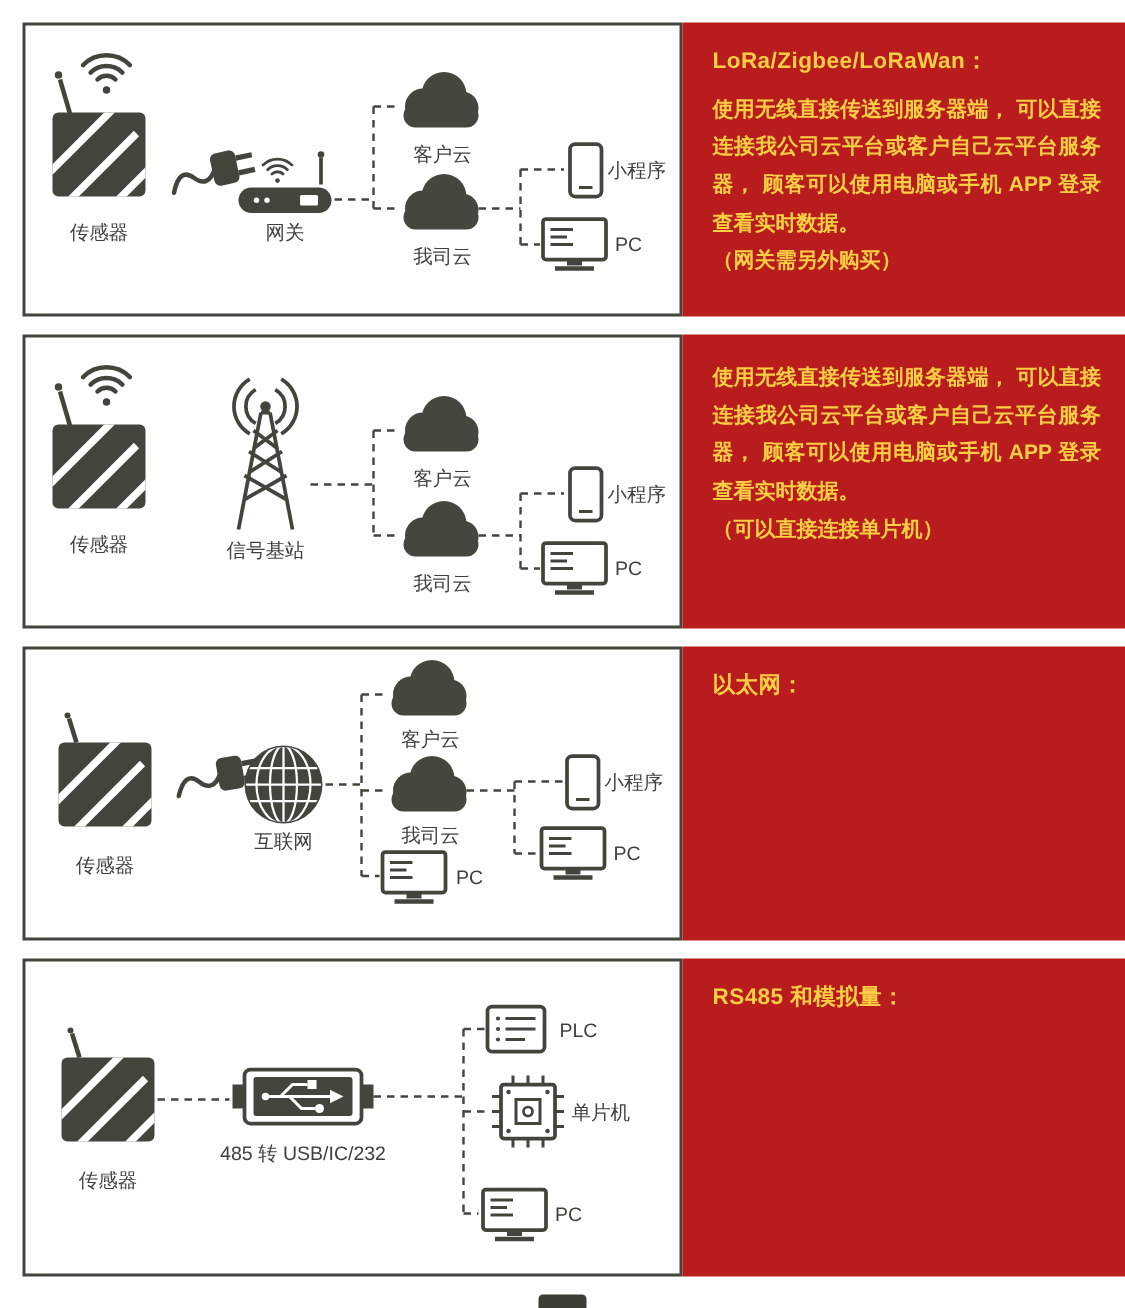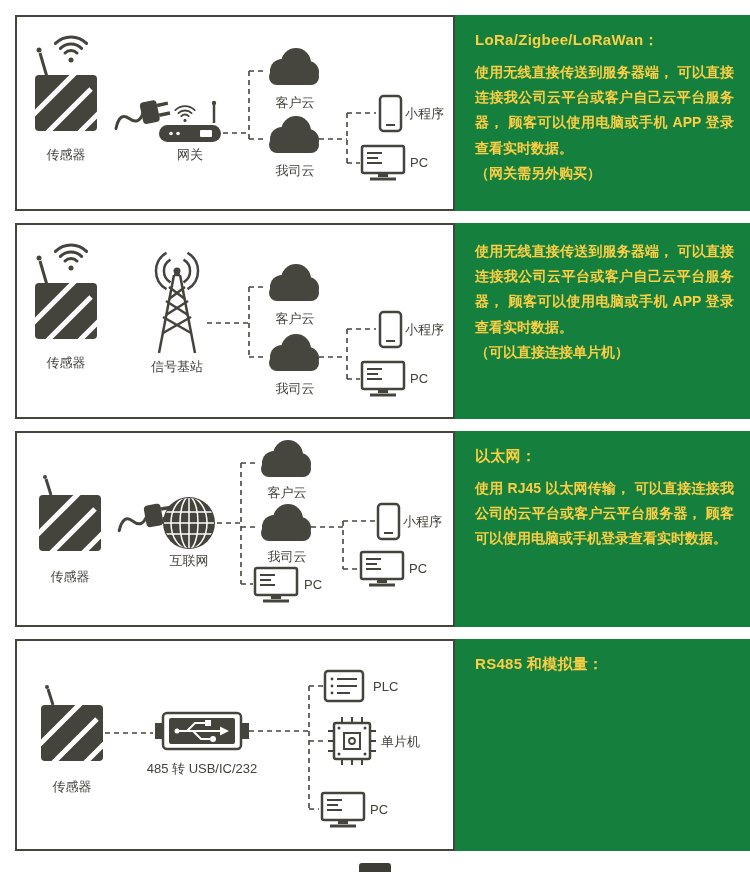--- a/index.html
+++ b/index.html
@@ -8,21 +8,21 @@
   .page { width:750px; padding-top:15px; }
   .row { display:flex; margin:0 0 12px 15px; }
   .diagram {
     width:440px; height:196px; flex:none;
     background:#ffffff; border:2px solid #45443c;
     overflow:hidden;
   }
   .row.tall .diagram { height:212px; }
   .diagram svg { display:block; }
   .info {
-    flex:1; background:#15803d;
+    flex:1; background:#b91c1c;
     padding:16px 16px 10px 20px;
   }
   .info h3 {
     margin:0 0 10px 0; font-size:15px; font-weight:bold;
     color:#fcce44; letter-spacing:.3px;
     font-family:"Liberation Sans", sans-serif;
   }
   .info p {
     margin:0; font-size:14px; line-height:1.8;
     color:#fcce44; text-align:justify;font-weight:bold;
@@ -272,21 +272,20 @@
           </g>
         <text class="lbl" x="386" y="93">小程序</text>
         <g>
             <use href="#sym-pc" transform="translate(344,119)"></use>
           </g>
         <text class="lbl" x="392" y="140">PC</text>
       </svg>
     </div>
     <aside class="info">
       <h3>以太网：</h3>
-      <p>使用 RJ45 以太网传输， 可以直接连接我公司的云平台或客户云平台服务器， 顾客可以使用电脑或手机登录查看实时数据。</p>
       <p></p>
     </aside>
   </section>
 
   <section class="row tall">
     <div class="diagram">
       <svg width="436" height="208" viewBox="0 0 436 208">
         <g>
           <use href="#sym-sensor" transform="translate(24,64)"></use>
           <line x1="36" y1="64" x2="31" y2="48" stroke="#45443c" stroke-width="3"></line>

